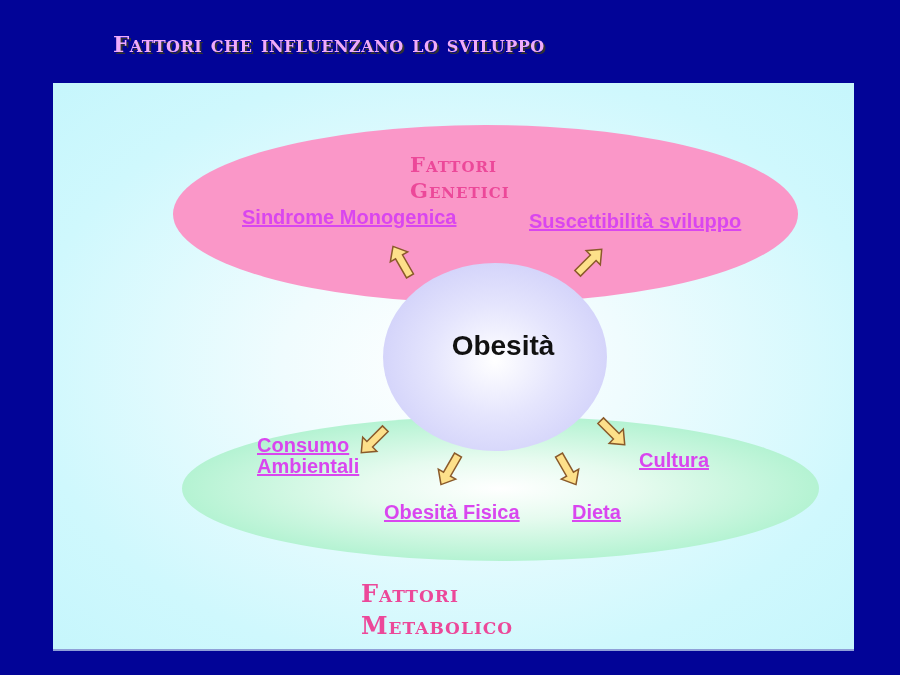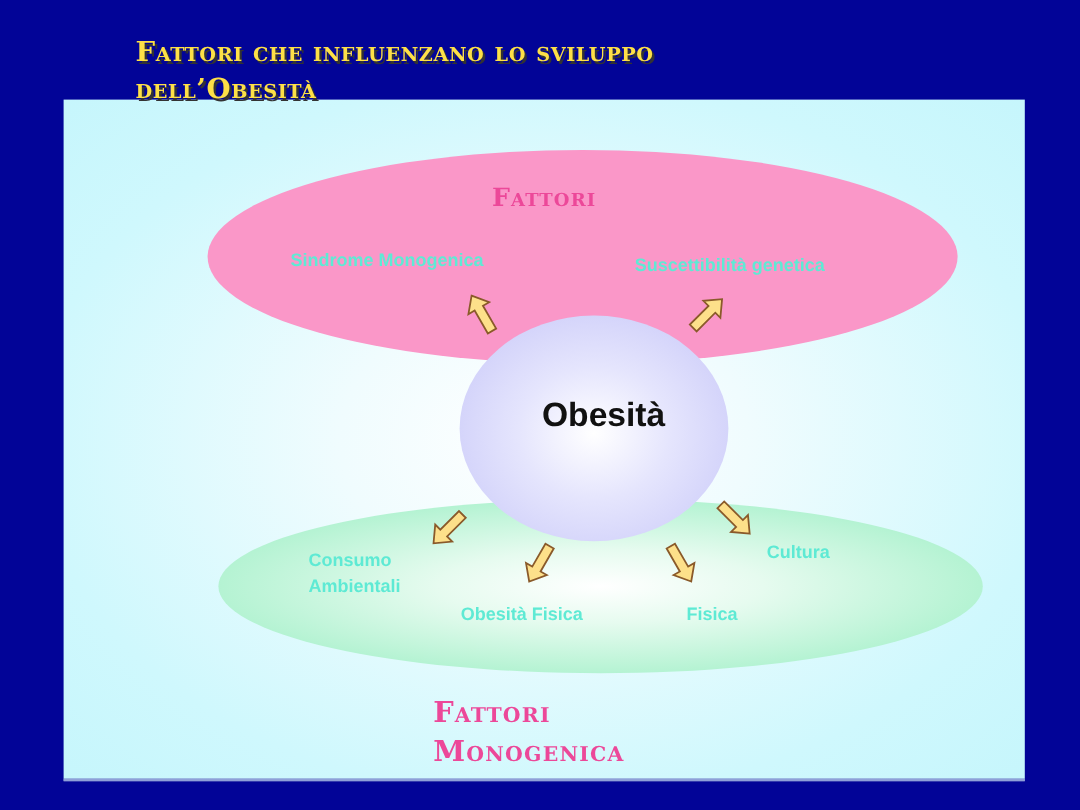--- a/index.html
+++ b/index.html
@@ -1,53 +1,53 @@
 <!DOCTYPE html>
 <html><head>
 <meta charset="utf-8">
 <style>
   html, body { margin:0; padding:0; }
   body { width:900px; height:675px; background:#020497; position:relative; overflow:hidden; font-family:"DejaVu Sans", sans-serif; }
-  .title { position:absolute; left:113px; top:28px; color:#fde047; font-family:"DejaVu Serif", serif; font-weight:bold; font-size:23px; line-height:31px; text-shadow:2px 2px 0 #333; font-variant:small-caps; letter-spacing:0.5px; z-index:5; }
+  .title { position:absolute; left:113px; top:28px; color:#f0abfc; font-family:"DejaVu Serif", serif; font-weight:bold; font-size:23px; line-height:31px; text-shadow:2px 2px 0 #333; font-variant:small-caps; letter-spacing:0.5px; z-index:5; }
   .panel { position:absolute; left:53px; top:83px; width:801px; height:566px;
     background: radial-gradient(ellipse at 50% 50%, #ffffff 0%, #f0fcfe 30%, #cff8fd 75%, #c6f6fc 100%);
     border-bottom:2px solid #8fa0d8; }
   .ell { position:absolute; border-radius:50%; }
   .pink { left:173px; top:125px; width:625px; height:178px; background:#fa97c8; }
   .green { left:182px; top:416px; width:637px; height:145px;
     background: radial-gradient(ellipse at 50% 50%, #ffffff 0%, #e6fbef 30%, #a9f1cc 80%, #9cefc6 100%); }
   .circle { position:absolute; left:383px; top:263px; width:224px; height:188px; border-radius:50%;
     background: radial-gradient(ellipse at 50% 52%, #ffffff 0%, #e5e5fd 40%, #c5c5f8 100%); }
   .center-label { position:absolute; left:383px; top:330px; width:240px; text-align:center; font-family:"Liberation Sans", sans-serif; font-weight:bold; font-size:28px; color:#111; }
   .hdr { position:absolute; font-family:"DejaVu Serif", serif; font-weight:bold; color:#ec4899; font-variant:small-caps; }
   .hdr-gen { left:410px; top:152px; font-size:21px; line-height:26px; letter-spacing:1px; }
   .hdr-amb { left:361px; top:578px; font-size:24px; line-height:32px; letter-spacing:1px; }
-  .lbl { position:absolute; font-family:"Liberation Sans", sans-serif; font-weight:bold; font-size:15px; color:#5eead4; line-height:21px; }
+  .lbl { position:absolute; font-family:"Liberation Sans", sans-serif; font-weight:bold; font-size:20px; color:#d946ef; line-height:21px;text-decoration:underline; }
   .arrow { position:absolute; width:44px; height:44px; }
   .footer-line { position:absolute; left:53px; top:649px; width:801px; height:2px; background:#8fa0d8; }
 </style>
 </head>
 <body>
 
 <div class="title">
   <div>Fattori che influenzano lo sviluppo</div>
-  <div>dell’Obesità</div>
 </div>
 
 <div class="panel"></div>
 
 <div class="ell pink"></div>
 <div class="ell green"></div>
 
 <div class="hdr hdr-gen">
   <div>Fattori</div>
+  <div>Genetici</div>
 </div>
 
 <div class="lbl" style="left:242px;top:207px;">Sindrome Monogenica</div>
-<div class="lbl" style="left:529px;top:211px;">Suscettibilità genetica</div>
+<div class="lbl" style="left:529px;top:211px;">Suscettibilità sviluppo</div>
 
 <div class="circle"></div>
 <div class="center-label">Obesità</div>
 
 <svg class="arrow" style="left:380px;top:240px;" viewBox="0 0 44 44">
   <g transform="translate(22,22) rotate(-30)">
       <path d="M0,-18 L10,-6 L4,-6 L4,16 L-4,16 L-4,-6 L-10,-6 Z" fill="#fde08a" stroke="#8a5a2a" stroke-width="1.5"></path>
     </g>
 </svg>
 <svg class="arrow" style="left:567px;top:240px;" viewBox="0 0 44 44">
@@ -69,26 +69,26 @@
   <g transform="translate(22,22) rotate(150)">
       <path d="M0,-18 L10,-6 L4,-6 L4,16 L-4,16 L-4,-6 L-10,-6 Z" fill="#fde08a" stroke="#8a5a2a" stroke-width="1.5"></path>
     </g>
 </svg>
 <svg class="arrow" style="left:590px;top:410px;" viewBox="0 0 44 44">
   <g transform="translate(22,22) rotate(135)">
       <path d="M0,-18 L10,-6 L4,-6 L4,16 L-4,16 L-4,-6 L-10,-6 Z" fill="#fde08a" stroke="#8a5a2a" stroke-width="1.5"></path>
     </g>
 </svg>
 
-<div class="lbl" style="left:257px;top:457px;">
+<div class="lbl" style="left:257px;top:435px;">
   <div>Consumo</div>
   <div>Ambientali</div>
 </div>
 <div class="lbl" style="left:384px;top:502px;">Obesità Fisica</div>
-<div class="lbl" style="left:572px;top:502px;">Fisica</div>
+<div class="lbl" style="left:572px;top:502px;">Dieta</div>
 <div class="lbl" style="left:639px;top:450px;text-align:right;">Cultura</div>
 
 <div class="hdr hdr-amb">
   <div>Fattori</div>
-  <div>Monogenica</div>
+  <div>Metabolico</div>
 </div>
 
 <div class="footer-line"></div>
 
 </body></html>

